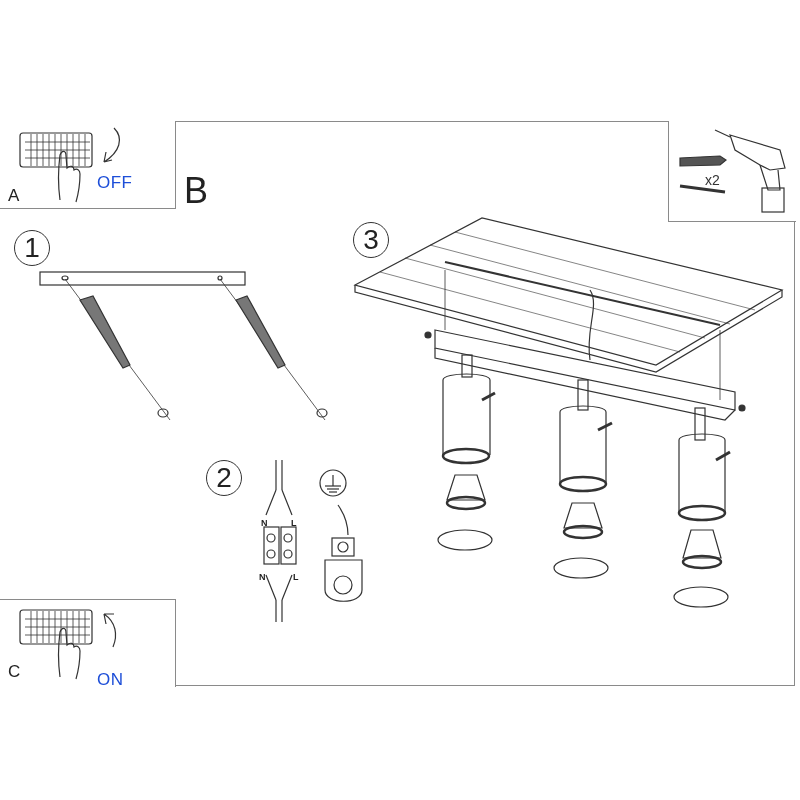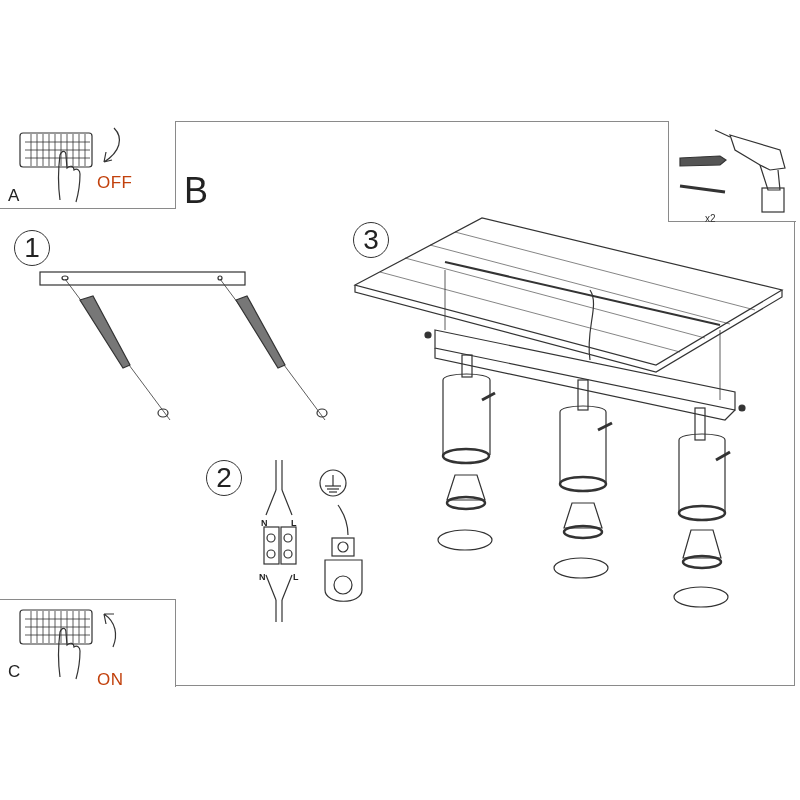--- a/index.html
+++ b/index.html
@@ -5,25 +5,25 @@
   html, body { margin: 0; padding: 0; background: #ffffff; }
   body { width: 800px; height: 800px; position: relative; overflow: hidden;
          font-family: "Liberation Sans", sans-serif; color: #222; }
   .frame { position: absolute; left: 0; top: 121px; width: 795px; height: 565px;
            border: 1.5px solid #8a8a8a; box-sizing: border-box; border-left: none; }
   .panel { position: absolute; border: 1.5px solid #8a8a8a; box-sizing: border-box; background: #fff; }
   .panel-a { left: 0; top: 121px; width: 176px; height: 88px; border-left: none; border-top: none; }
   .panel-c { left: 0; top: 599px; width: 176px; height: 88px; border-left: none; border-bottom: none; }
   .panel-tools { left: 668px; top: 121px; width: 128px; height: 101px; border-right: none; border-top: none; }
   .label { position: absolute; font-size: 17px; color: #222; }
-  .action { position: absolute; font-size: 17px; color: #c2410c; letter-spacing: 0.5px; }
+  .action { position: absolute; font-size: 17px; color: #1d4ed8; letter-spacing: 0.5px; }
   .section-b { position: absolute; left: 184px; top: 170px; font-size: 36px; color: #222; }
   .step { position: absolute; width: 36px; height: 36px; border: 1.5px solid #333; border-radius: 50%;
           box-sizing: border-box; text-align: center; line-height: 34px; font-size: 28px; color: #222; background: #fff; }
-  .x2 { position: absolute; font-size: 10px; color: #333; margin-top: 41px; }
+  .x2 { position: absolute; font-size: 14px; color: #333; }
   .nl { position: absolute; font-size: 9px; color: #222; font-weight: bold; }
   svg { position: absolute; left: 0; top: 0; }
 </style>
 </head>
 <body>
 
 <div class="frame"></div>
 
 <div class="panel panel-a"></div>
 <span class="label" style="left:8px;top:186px;">A</span>

